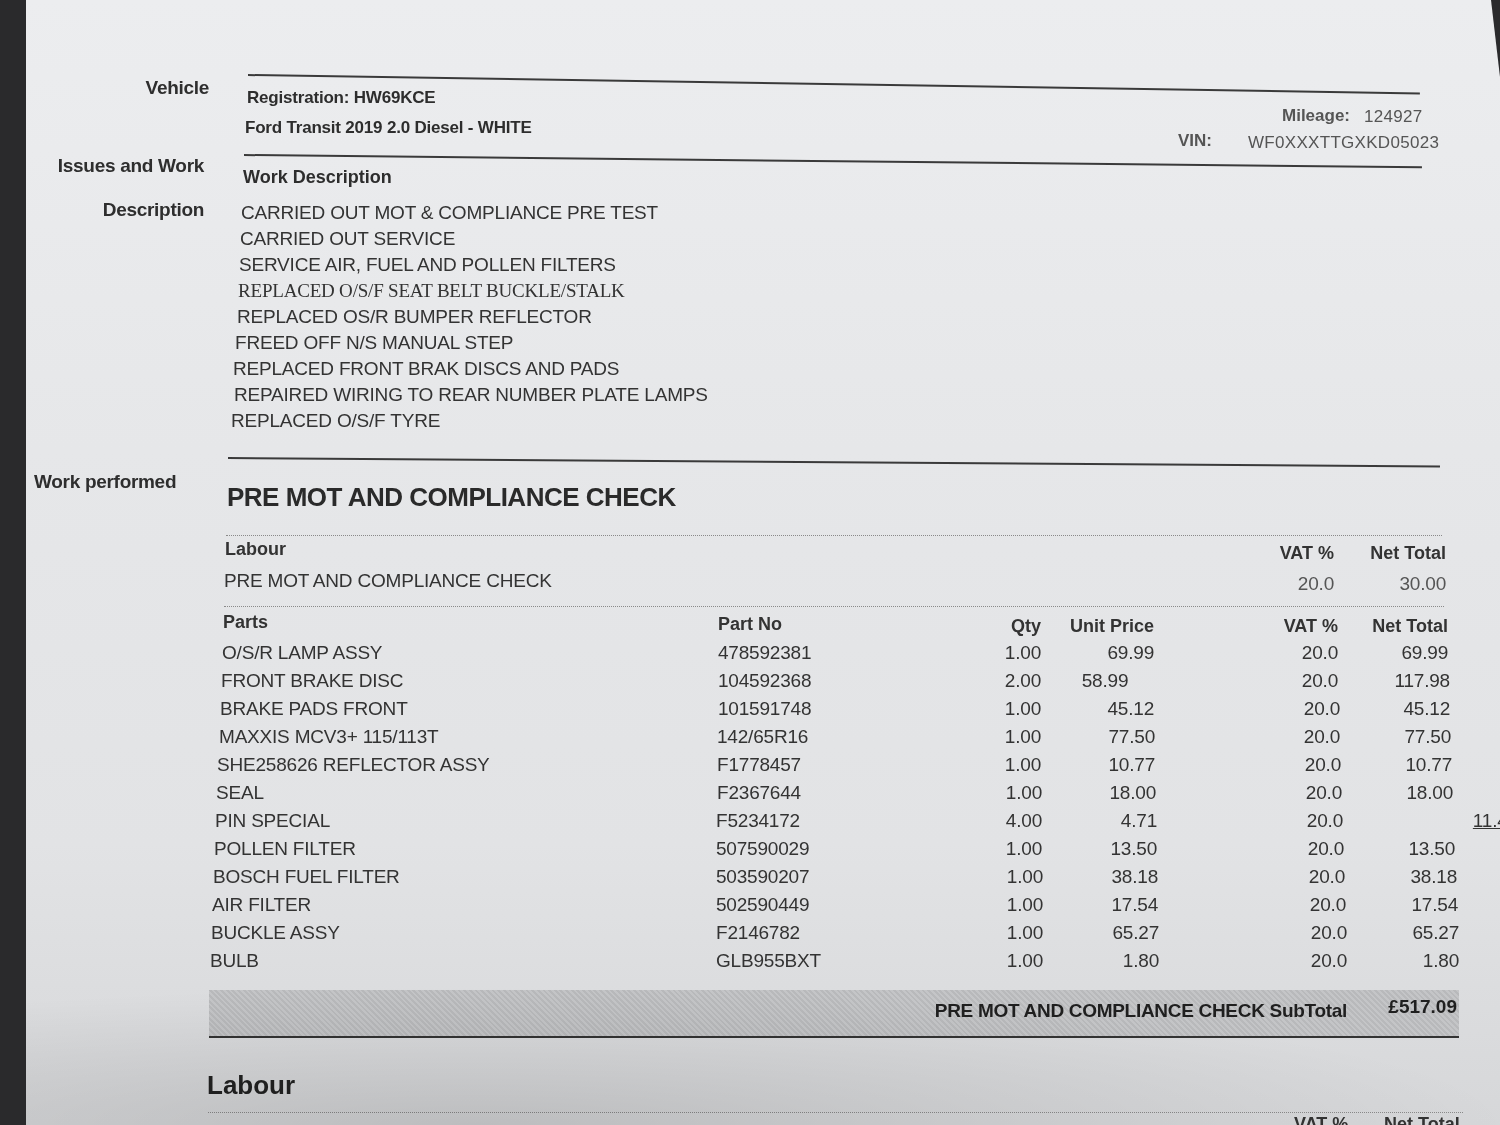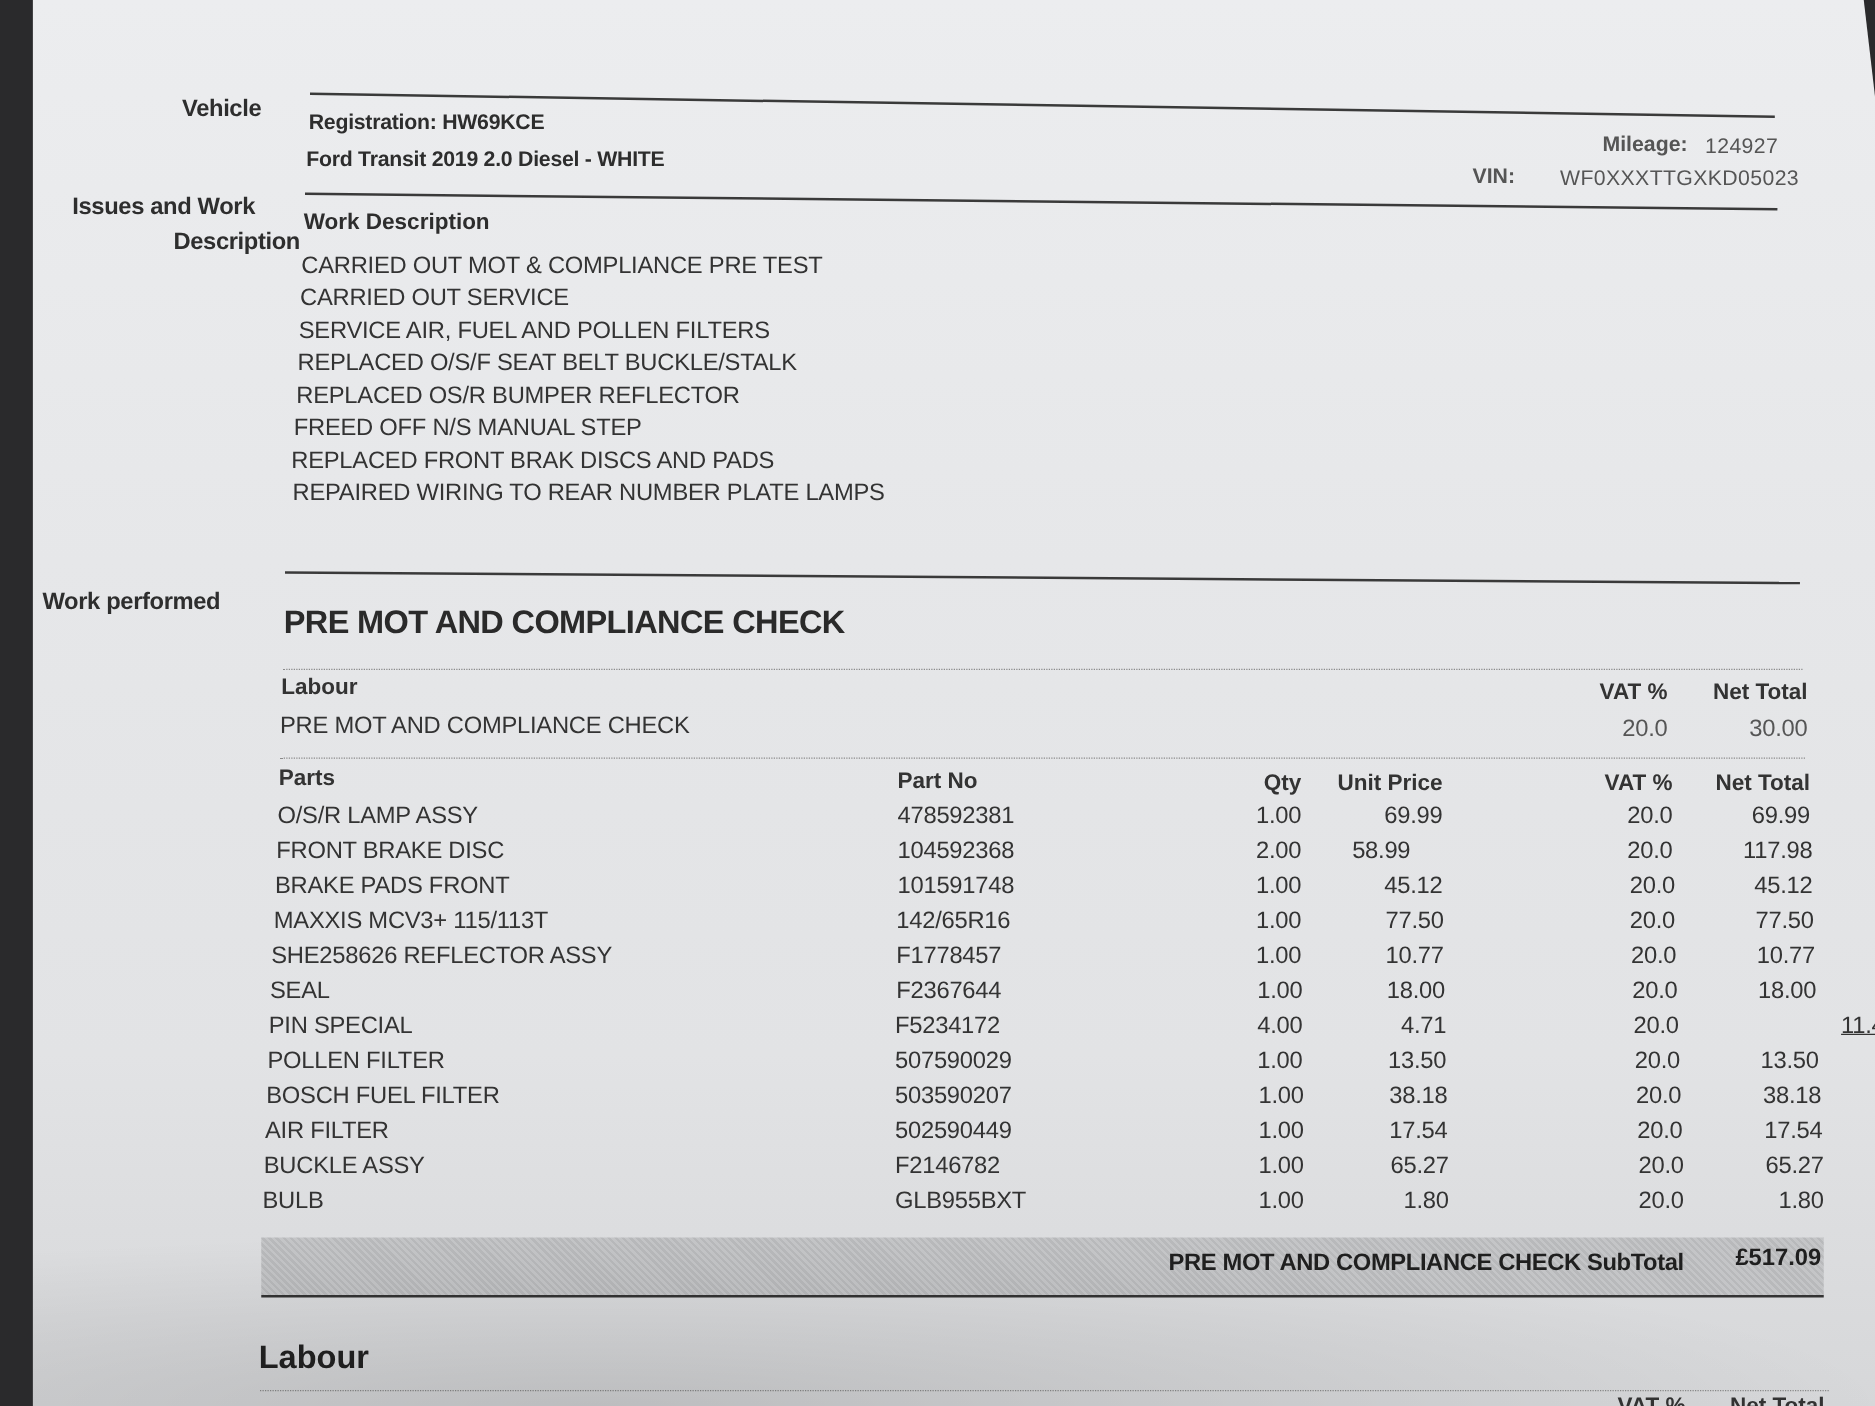--- a/index.html
+++ b/index.html
@@ -45,42 +45,43 @@
     .subtotal-val { font-weight: bold; font-size: 19px; color: #1f1f1f; }
     .labour2 { font-weight: bold; font-size: 26px; color: #222; }
   </style>
 </head>
 <body>
 
 <div class="paper">
 
   <div class="abs section-label" style="left:60px; top:74px; width:123px;">Vehicle</div>
   <div class="abs section-label" style="left:0; top:152px; width:178px;">Issues and Work</div>
-  <div class="abs section-label" style="left:0; top:180px; width:178px;padding-left:36px;">Description</div>
+  <div class="abs section-label" style="left:0; top:196px; width:178px;">Description</div>
   <div class="abs section-label" style="left:8px; top:468px; text-align:left;">Work performed</div>
 
   <div class="rule" style="left:222px; top:74px; width:1172px; transform:rotate(0.9deg);"></div>
   <div class="abs veh-line" style="left:221px; top:88px;">Registration: HW69KCE</div>
   <div class="abs veh-line" style="left:219px; top:118px;">Ford Transit  2019 2.0 Diesel - WHITE</div>
   <div class="abs meta-k" style="left:1256px; top:106px;">Mileage:</div>
   <div class="abs meta-v" style="left:1338px; top:107px;">124927</div>
   <div class="abs meta-k" style="left:1152px; top:131px;">VIN:</div>
   <div class="abs meta-v" style="left:1222px; top:133px;">WF0XXXTTGXKD05023</div>
   <div class="rule" style="left:218px; top:154px; width:1178px; transform:rotate(0.6deg);"></div>
 
   <div class="abs wd-title" style="left:217px; top:167px;">Work Description</div>
   <div class="abs" style="left:214px; top:200px;">
     <div class="wd-line" style="margin-left:1px;">CARRIED OUT MOT &amp; COMPLIANCE PRE TEST</div>
     <div class="wd-line" style="margin-left:0px;">CARRIED OUT SERVICE</div>
     <div class="wd-line" style="margin-left:-1px;">SERVICE AIR, FUEL AND POLLEN FILTERS</div>
-    <div class="wd-line" style="margin-left:-2px;">REPLACED O/S/F SEAT BELT BUCKLE/STALK</div>
+    <div class="wd-line" style="margin-left:-2px;font-family:Liberation Serif, serif;">REPLACED O/S/F SEAT BELT BUCKLE/STALK</div>
     <div class="wd-line" style="margin-left:-3px;">REPLACED OS/R BUMPER REFLECTOR</div>
     <div class="wd-line" style="margin-left:-5px;">FREED OFF N/S MANUAL STEP</div>
     <div class="wd-line" style="margin-left:-7px;">REPLACED FRONT BRAK DISCS AND PADS</div>
     <div class="wd-line" style="margin-left:-6px;">REPAIRED WIRING TO REAR NUMBER PLATE LAMPS</div>
+    <div class="wd-line" style="margin-left:-9px;">REPLACED O/S/F TYRE</div>
   </div>
 
   <div class="rule" style="left:202px; top:457px; width:1212px; transform:rotate(0.4deg);"></div>
 
   <div class="abs job-title" style="left:201px; top:482px;">PRE MOT AND COMPLIANCE CHECK</div>
   <div class="dotted" style="left:200px; top:535px; width:1216px;"></div>
 
   <div class="abs col-h" style="left:199px; top:539px;">Labour</div>
   <div class="abs col-h num" style="left:1230px; top:543px; width:78px;">VAT %</div>
   <div class="abs col-h num" style="left:1320px; top:543px; width:100px;">Net Total</div>

